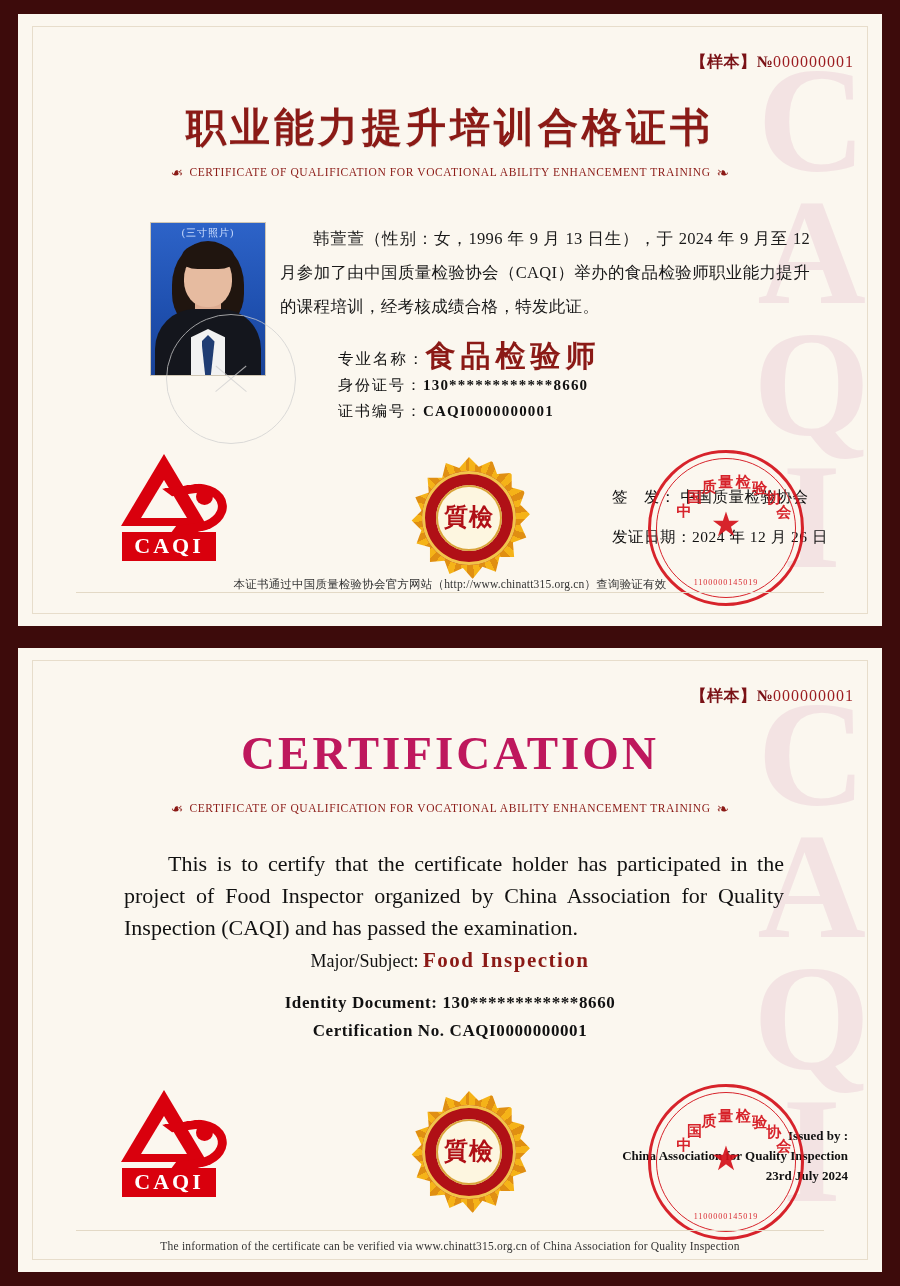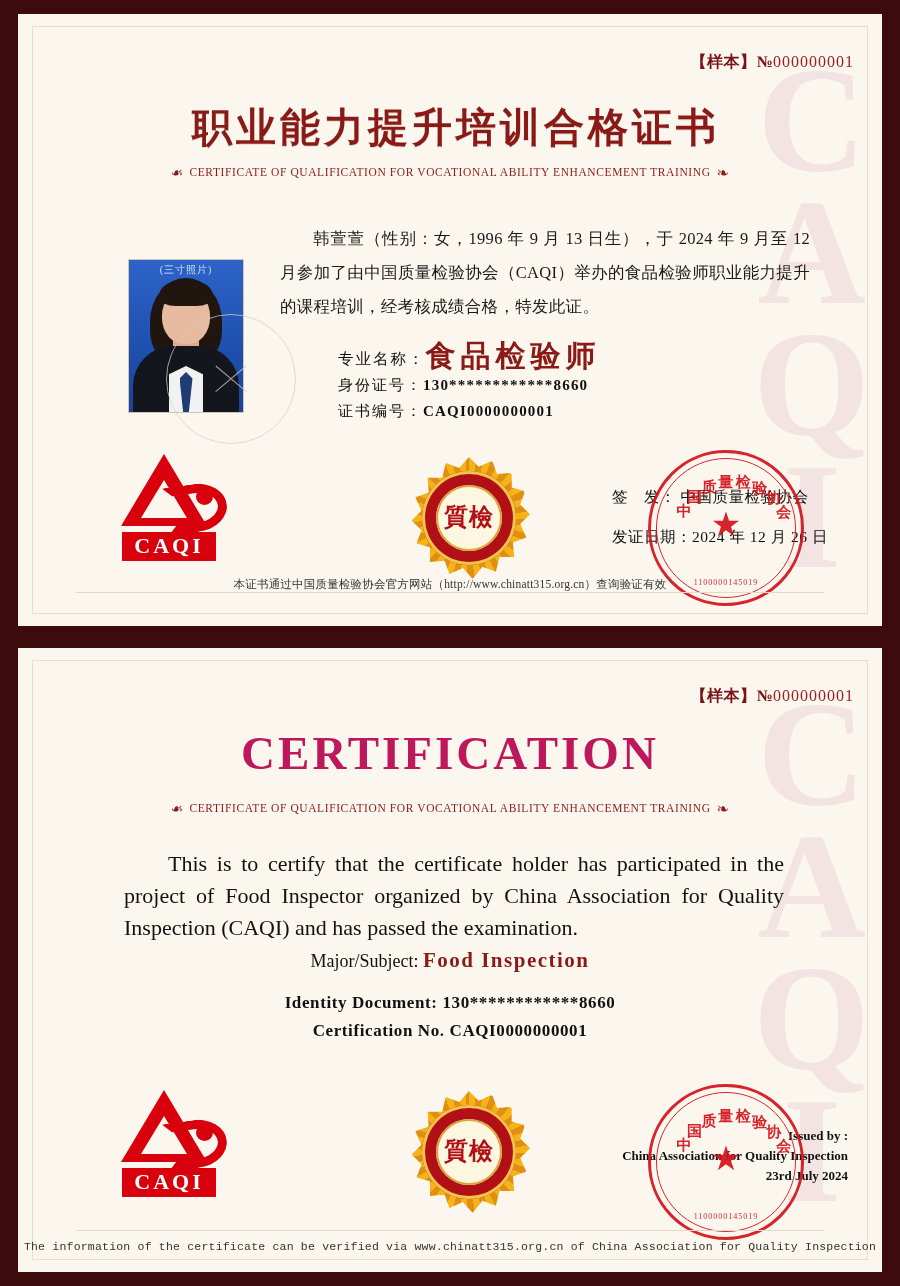--- a/index.html
+++ b/index.html
@@ -76,21 +76,20 @@
     top: 86px;
     left: 0;
     width: 100%;
     text-align: center;
     font-family: "Liberation Serif", serif;
     font-size: 40px;
     font-weight: 700;
     letter-spacing: 4px;
     color: #8b1a16;
     text-shadow: 0 1px 0 rgba(0,0,0,0.12);
-    padding-left: 6px;
   }
 
   .subtitle-wrap {
     position: absolute;
     top: 148px;
     left: 0;
     width: 100%;
     text-align: center;
     color: #8b1a16;
     font-size: 11.5px;
@@ -102,28 +101,27 @@
     color: #8b1a16;
     font-size: 15px;
     transform: translateY(2px);
     padding: 0 6px;
   }
   .leaf.left  { transform: translateY(2px) scaleX(-1); }
 
   
   .photo {
     position: absolute;
-    left: 110px;
+    left: 132px;
     top: 208px;
     width: 114px;
     height: 152px;
     background: linear-gradient(180deg,#2d63c8 0%, #1e4fae 60%, #1a4397 100%);
     border: 1px solid #cfc6b4;
     overflow: hidden;
-    margin-top: 37px;
   }
   .photo .ph-label {
     position: absolute;
     top: 3px;
     left: 0;
     width: 100%;
     text-align: center;
     color: #cfe0ff;
     font-size: 10px;
     letter-spacing: 1px;
@@ -652,14 +650,14 @@
       <i style="transform:rotate(-8deg) translate(0,-56px) rotate(8deg)">量</i>
       <i style="transform:rotate(10deg) translate(0,-56px) rotate(-10deg)">检</i>
       <i style="transform:rotate(28deg) translate(0,-56px) rotate(-28deg)">验</i>
       <i style="transform:rotate(46deg) translate(0,-56px) rotate(-46deg)">协</i>
       <i style="transform:rotate(64deg) translate(0,-56px) rotate(-64deg)">会</i>
     </div>
     <div class="bottom-no">1100000145019</div>
   </div>
 
   <div class="footer-sep" style="top:582px;"></div>
-  <div class="footer-note" style="top:592px;font-family:Liberation Mono, monospace;">The information of the certificate can be verified via www.chinatt315.org.cn of China Association for Quality Inspection</div>
+  <div class="footer-note" style="top:592px;">The information of the certificate can be verified via www.chinatt315.org.cn of China Association for Quality Inspection</div>
 </div>
 
 </body></html>

